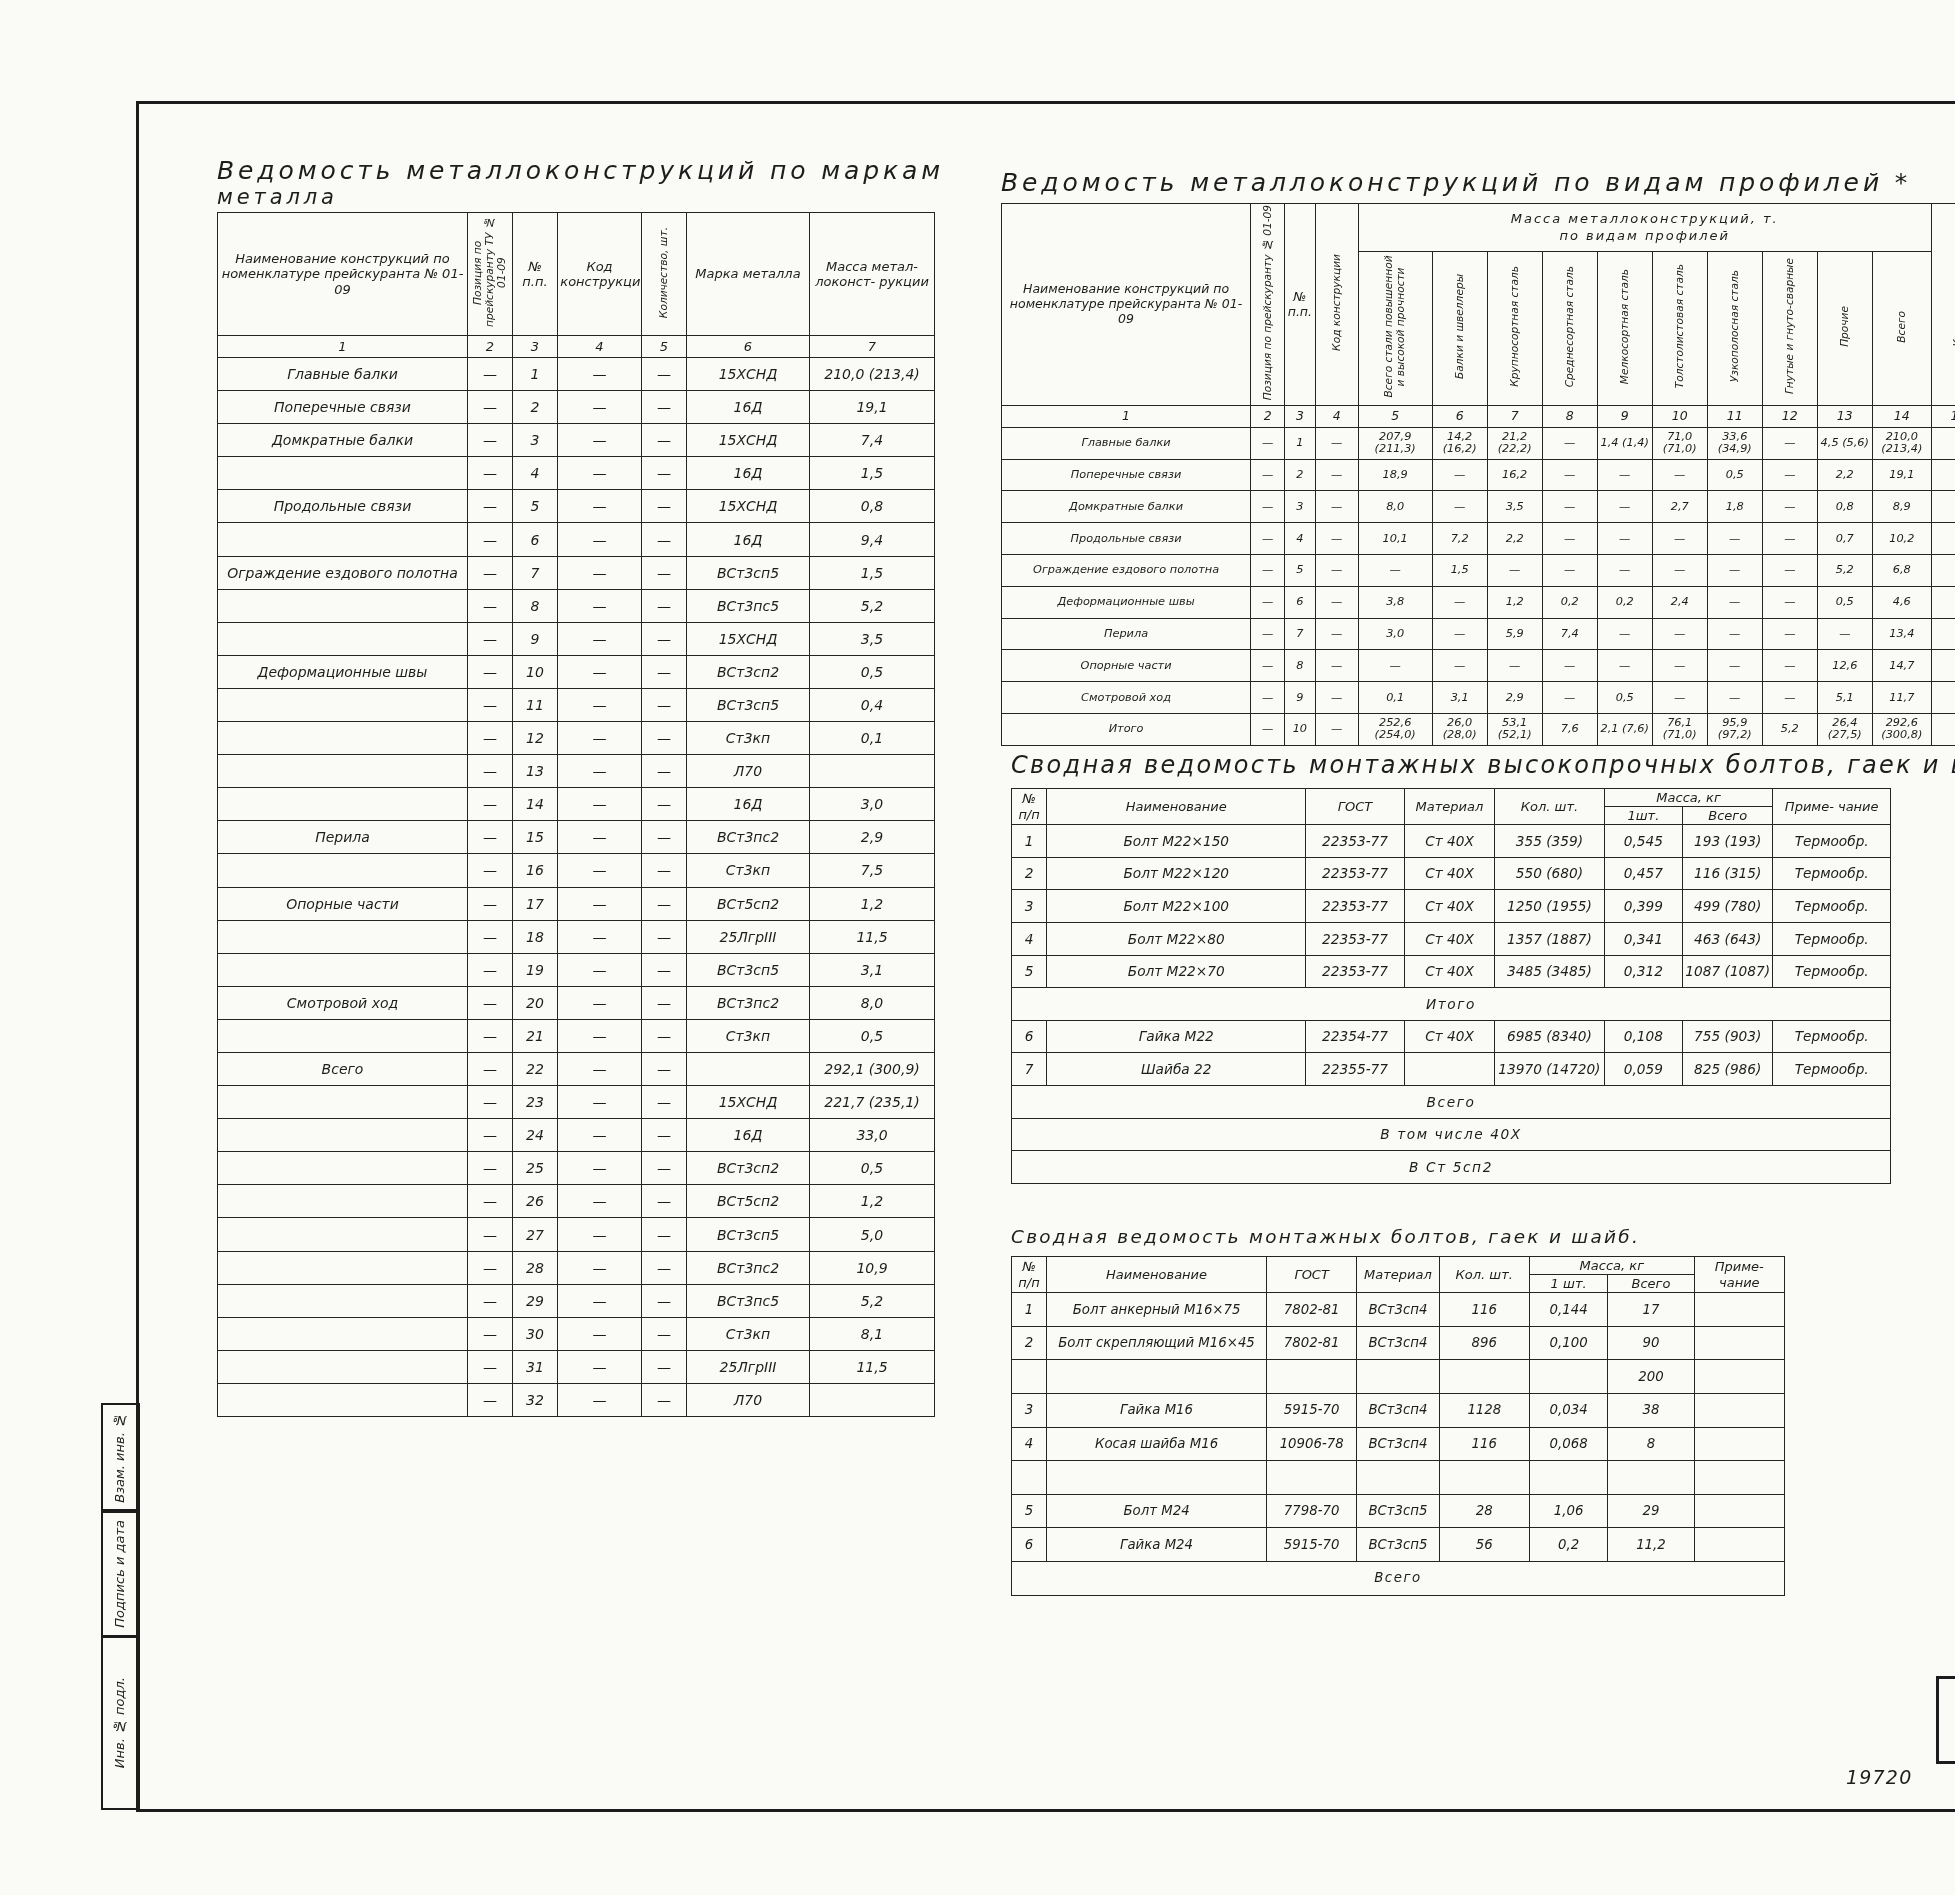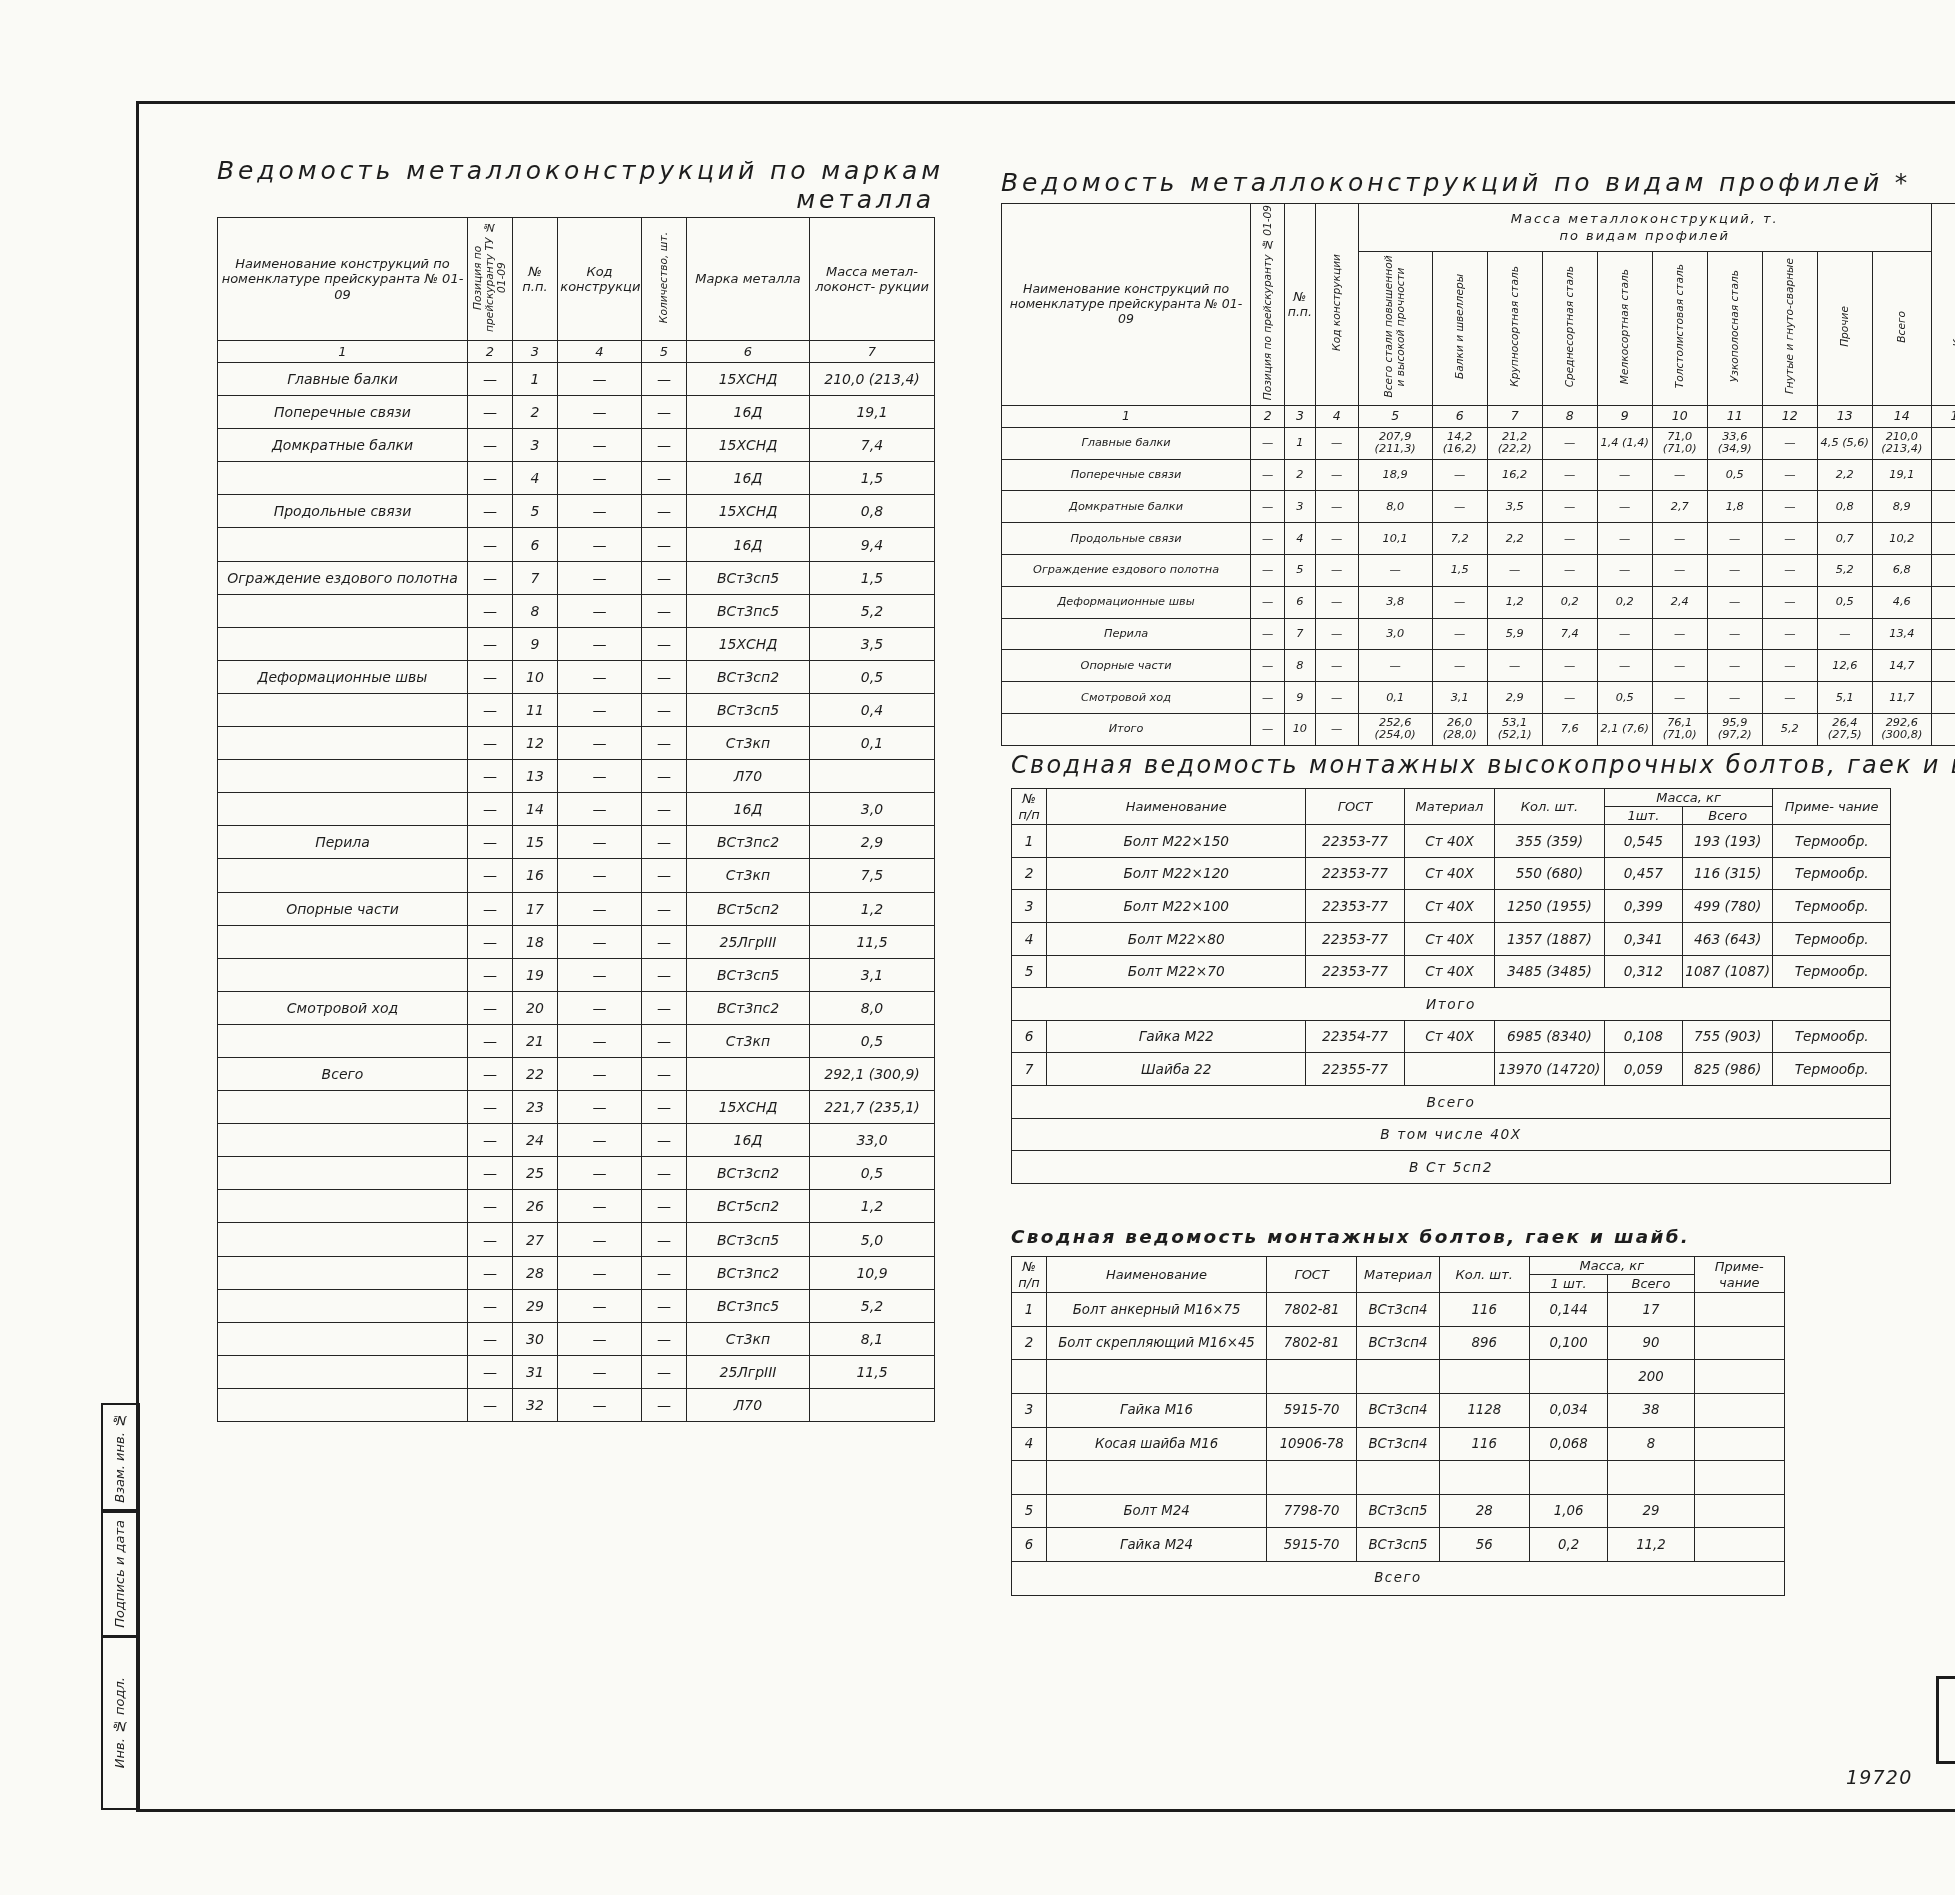--- a/index.html
+++ b/index.html
@@ -13,42 +13,42 @@
   table.t{border-collapse:collapse;table-layout:fixed;background:transparent;}
   table.t td{border:1.6px solid #242424;padding:0.8px 2.3px;text-align:center;vertical-align:middle;overflow:hidden;}
   table.t thead td{font-size:12.5px;line-height:1.18;}
   table.t tr.nums td{height:21px;font-size:12.5px;padding:0;}
   td.al{text-align:left;padding-left:4.7px;margin-left:15px;}
   .rot{display:inline-block;writing-mode:vertical-rl;transform:rotate(180deg);
        font-size:10.6px;line-height:1.12;white-space:normal;}
   .span-row{text-align:center;letter-spacing:1.6px;font-size:15px;height:30.5px;}
   
   .block-title{font-size:25px;letter-spacing:3.9px;white-space:nowrap;}
-  .block-title2{font-size:25px;letter-spacing:3.9px;text-align:right;}
+  .block-title2{font-size:21px;letter-spacing:3.9px;text-align:left;}
   
   #left-block{position:absolute;left:217px;top:156px;width:718px;}
   #left-block .block-title{text-align:center;}
   #left-table{width:718px;margin-top:3.1px;}
   #left-table thead tr.hdr td{height:117px;}
   #left-table thead td{font-size:13px;}
   #left-table tbody td{height:30.5px;font-size:14px;}
   
   #profile-block{position:absolute;left:1001px;top:168px;width:985px;}
   #profile-table{width:985px;margin-top:6.3px;}
   #profile-table thead td.grp{height:41px;font-size:13px;letter-spacing:2px;line-height:1.3;}
   #profile-table thead tr.sub td{height:135px;}
   #profile-table tbody td{height:30px;font-size:11.3px;padding:0.4px 1.2px;line-height:1.05;}
   
   #hs-block{position:absolute;left:1011px;top:751px;width:880px;}
   #hs-block .block-title{font-size:24px;letter-spacing:2.3px;}
   #hs-table{width:880px;margin-top:9.4px;}
   #hs-table thead td{font-size:13px;}
   #hs-table tbody td{height:30px;font-size:13.7px;line-height:1.05;}
   #bolts-block{position:absolute;left:1011px;top:1226px;width:774px;}
-  #bolts-block .block-title{font-size:18.4px;letter-spacing:2.3px;font-weight:bold;}
+  #bolts-block .block-title{font-size:18.4px;letter-spacing:2.3px;}
   #bolts-table{width:774px;margin-top:9.4px;}
   #bolts-table thead td{font-size:13px;}
   #bolts-table tbody td{height:31px;font-size:13.3px;line-height:1.05;}
   
   #title-block{position:absolute;left:1936px;top:1676px;width:559px;height:82px;
                display:flex;border:3.1px solid #1c1c1c;}
   .tb-main{flex:1 1 auto;display:flex;align-items:center;justify-content:center;
            font-size:34px;letter-spacing:1.6px;border-right:2.3px solid #1c1c1c;}
   #print-line{position:absolute;left:1846px;top:1766px;font-size:19px;letter-spacing:1.2px;}
   #print-line span{margin-right:74px;}

